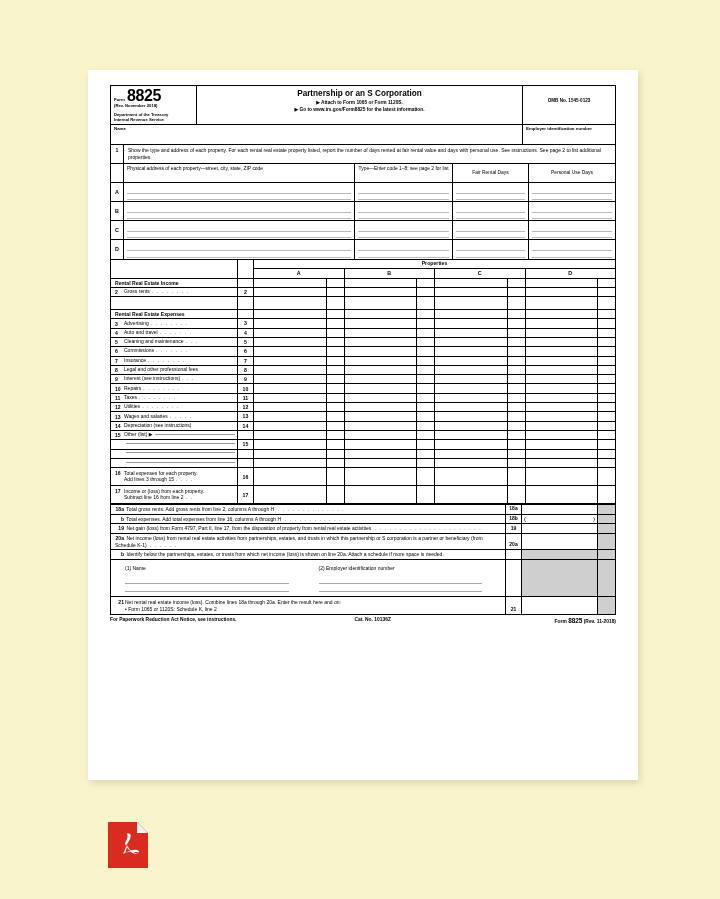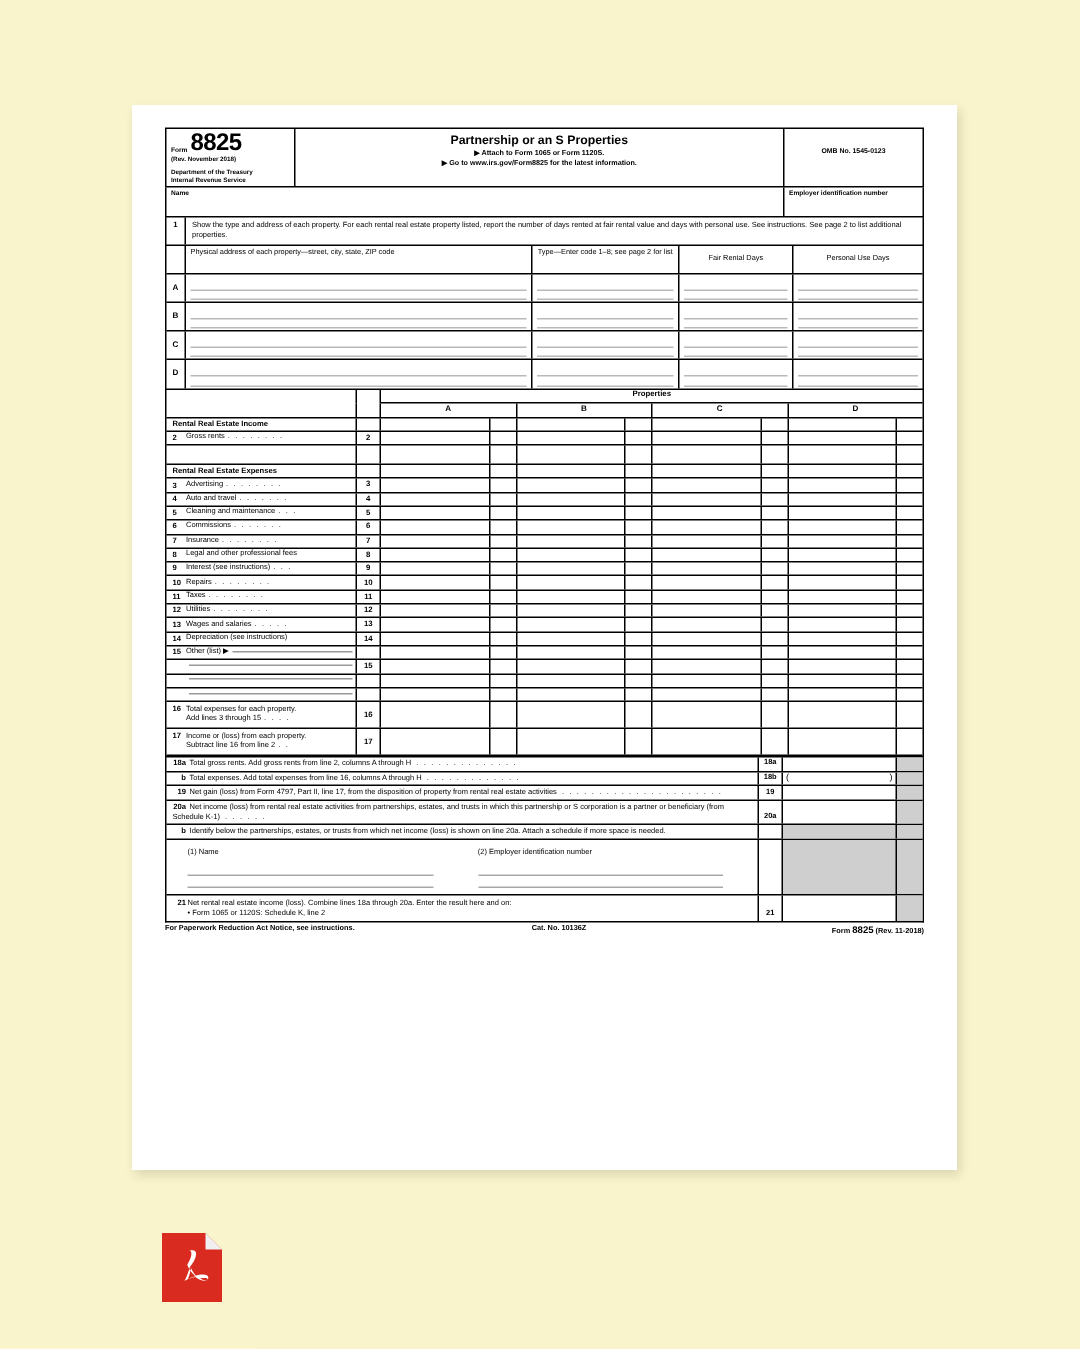--- a/index.html
+++ b/index.html
@@ -153,21 +153,21 @@
             <span class="fnum-label">Form</span>
             <span class="fnum">8825</span>
           </div>
           <div class="mh-sub">(Rev. November 2018)</div>
           <div class="mh-dept">
             <div>Department of the Treasury</div>
             <div>Internal Revenue Service</div>
           </div>
         </div>
         <div class="mh-mid">
-          <div class="mh-title">Partnership or an S Properties</div>
+          <div class="mh-title">Partnership or an S Corporation</div>
           <div class="mh-attach">▶ Attach to Form 1065 or Form 1120S.</div>
           <div class="mh-attach2">▶ Go to www.irs.gov/Form8825 for the latest information.</div>
         </div>
         <div class="mh-right">
           <div class="omb">OMB No. 1545-0123</div>
         </div>
       </div>
 
       <div class="nameband">
         <div class="nb-left">

